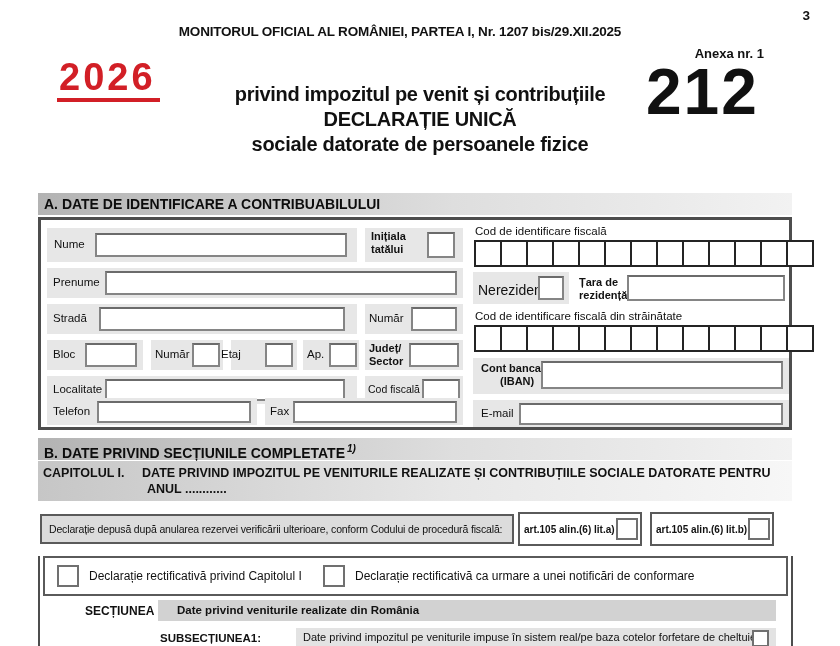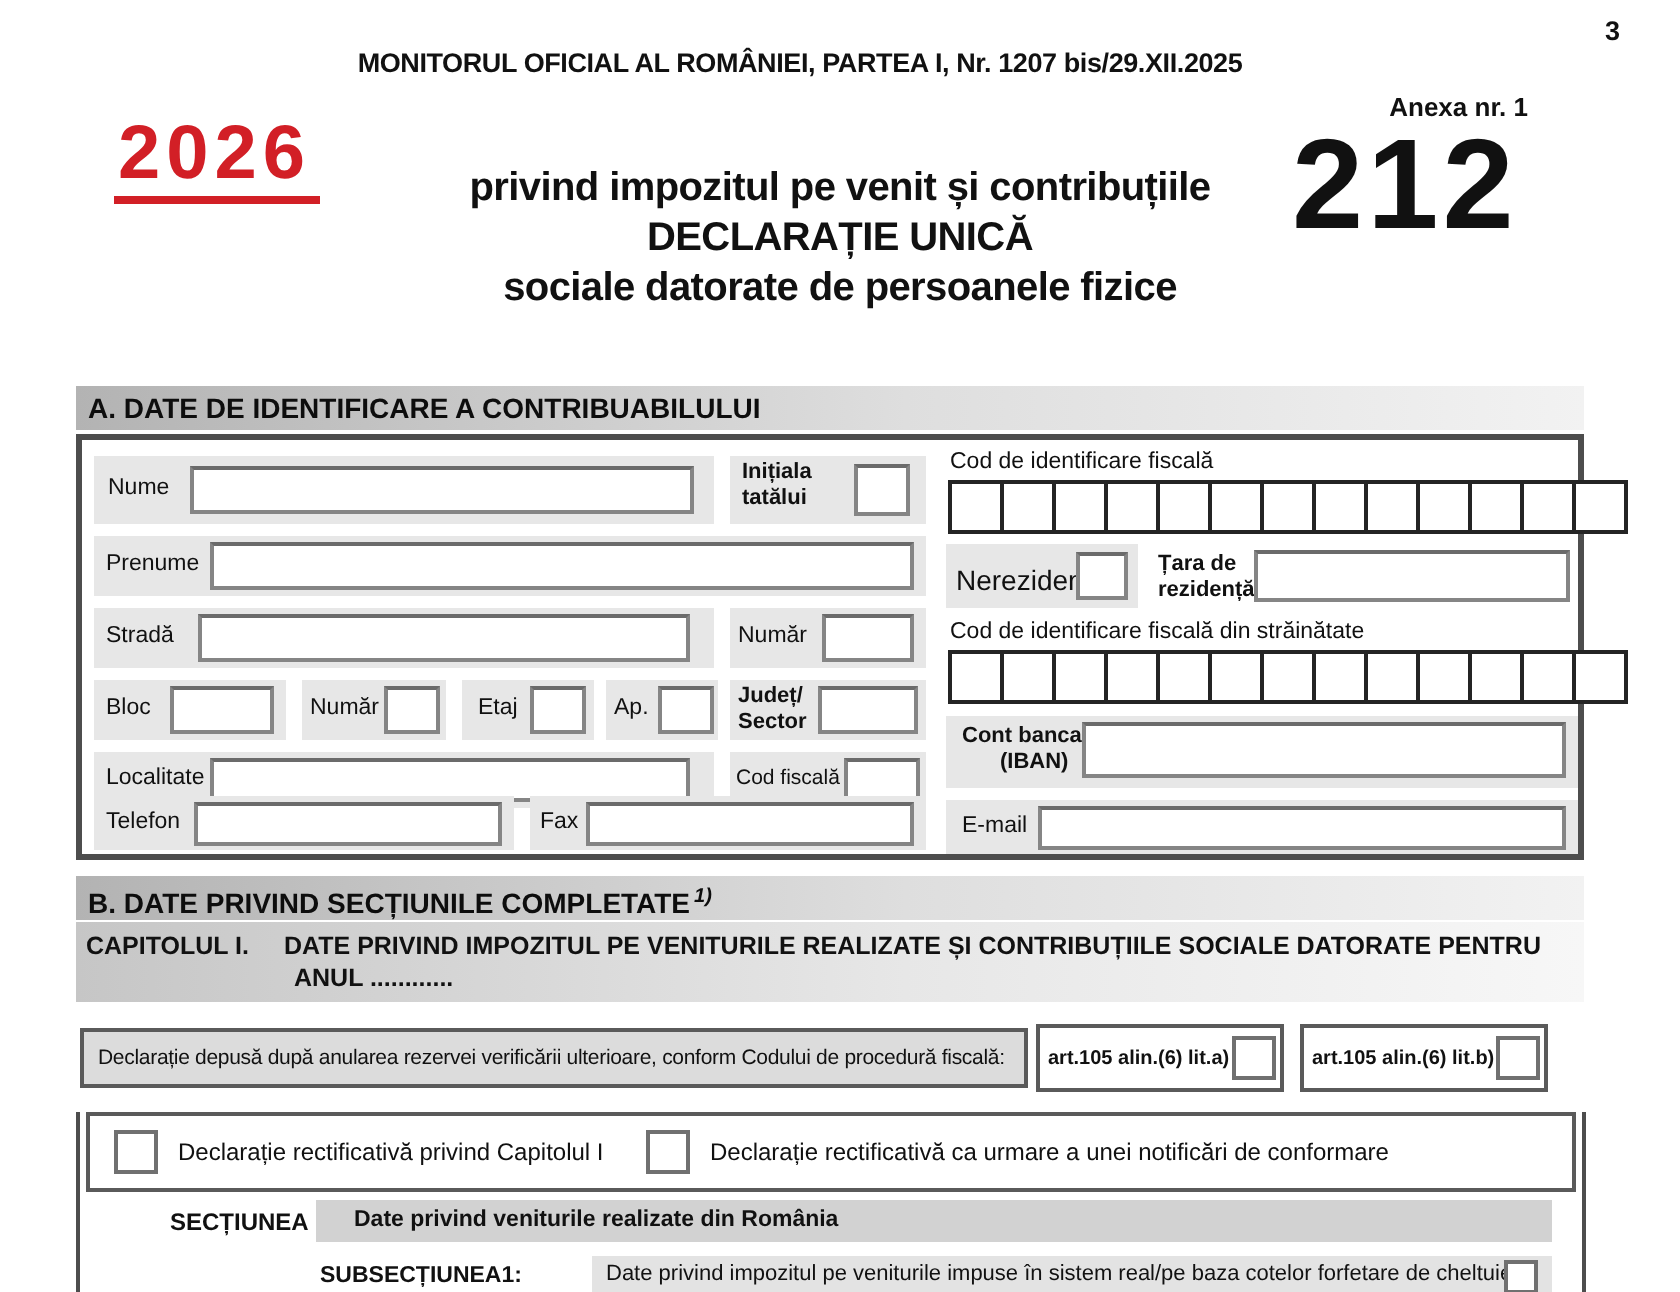--- a/index.html
+++ b/index.html
@@ -109,21 +109,21 @@
     <span class="lbl" style="left:328px;top:92px">Număr</span>
     <input class="inp" style="left: 370px; top: 87px; width: 46px; height: 24px;">
 
     <div class="gray" style="left:6px;top:120px;width:96px;height:30px"></div>
     <span class="lbl" style="left:12px;top:128px">Bloc</span>
     <input class="inp" style="left: 44px; top: 123px; width: 52px; height: 24px;">
     <div class="gray" style="left:110px;top:120px;width:72px;height:30px"></div>
     <span class="lbl" style="left:114px;top:128px">Număr</span>
     <input class="inp" style="left: 151px; top: 123px; width: 28px; height: 24px;">
     <div class="gray" style="left:190px;top:120px;width:66px;height:30px"></div>
-    <span class="lbl" style="left:198px;top:128px">Etaj</span>
+    <span class="lbl" style="left:180px;top:128px">Etaj</span>
     <input class="inp" style="left: 224px; top: 123px; width: 28px; height: 24px;">
     <div class="gray" style="left:262px;top:120px;width:56px;height:30px"></div>
     <span class="lbl" style="left:266px;top:128px">Ap.</span>
     <input class="inp" style="left: 288px; top: 123px; width: 28px; height: 24px;">
     <div class="gray" style="left:324px;top:120px;width:98px;height:30px"></div>
     <span class="lbl2" style="left:328px;top:122px">
       <span>Județ/</span><br>
       <span>Sector</span>
     </span>
     <input class="inp" style="left: 368px; top: 123px; width: 50px; height: 24px;">

